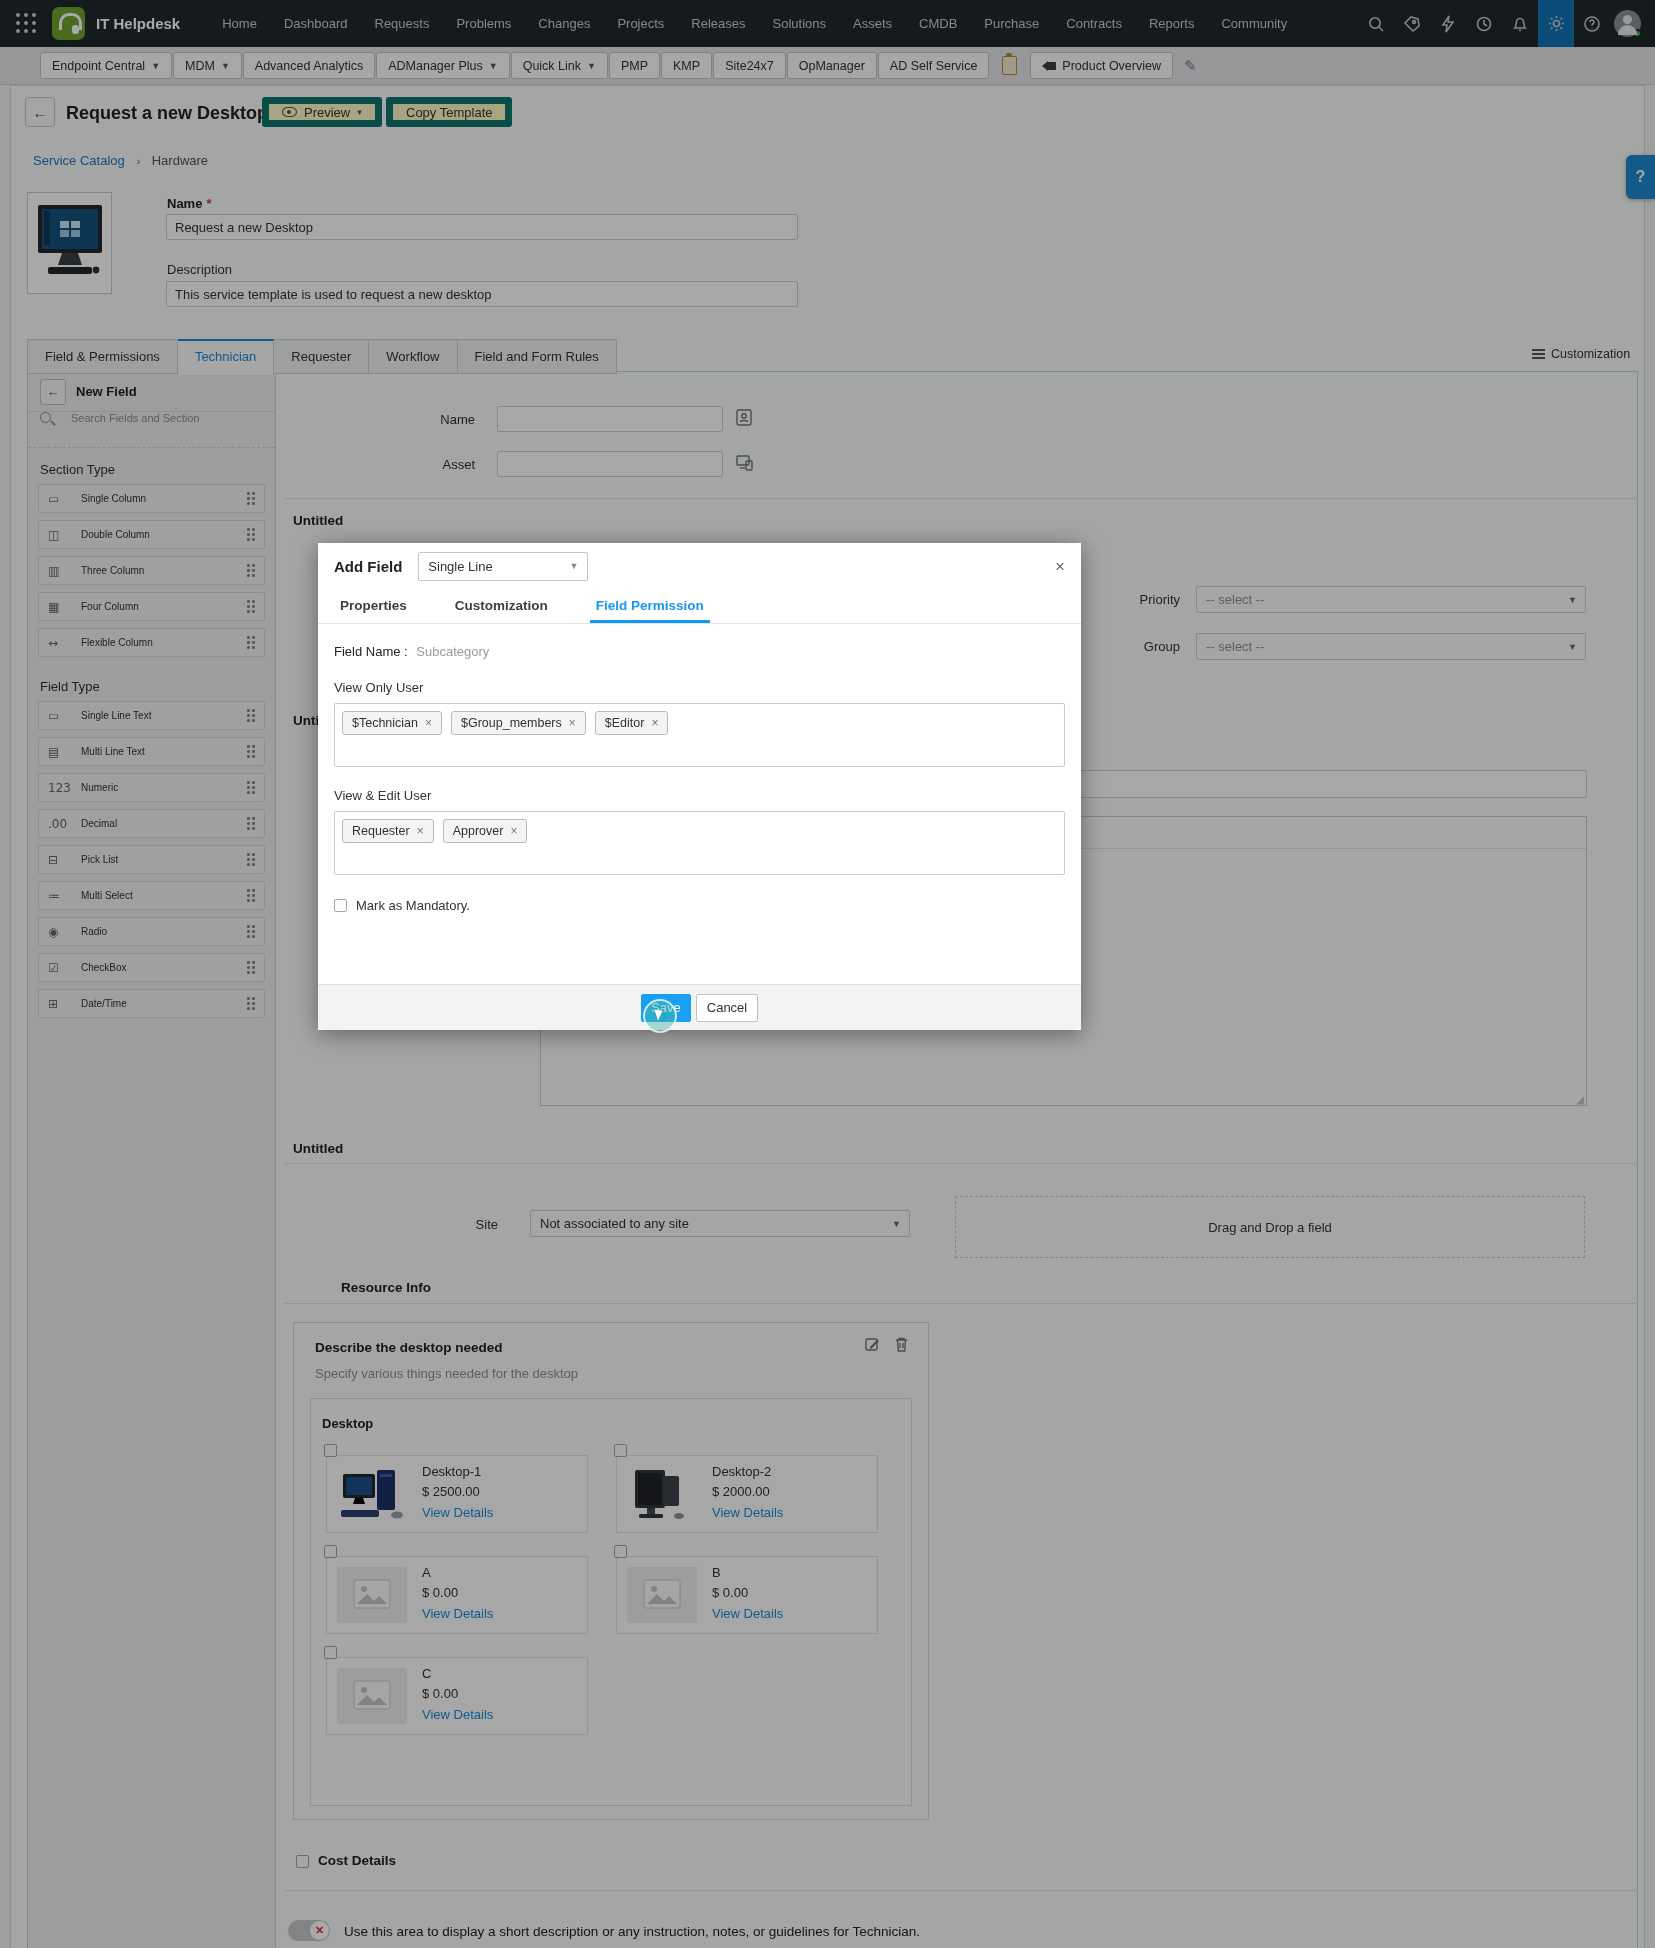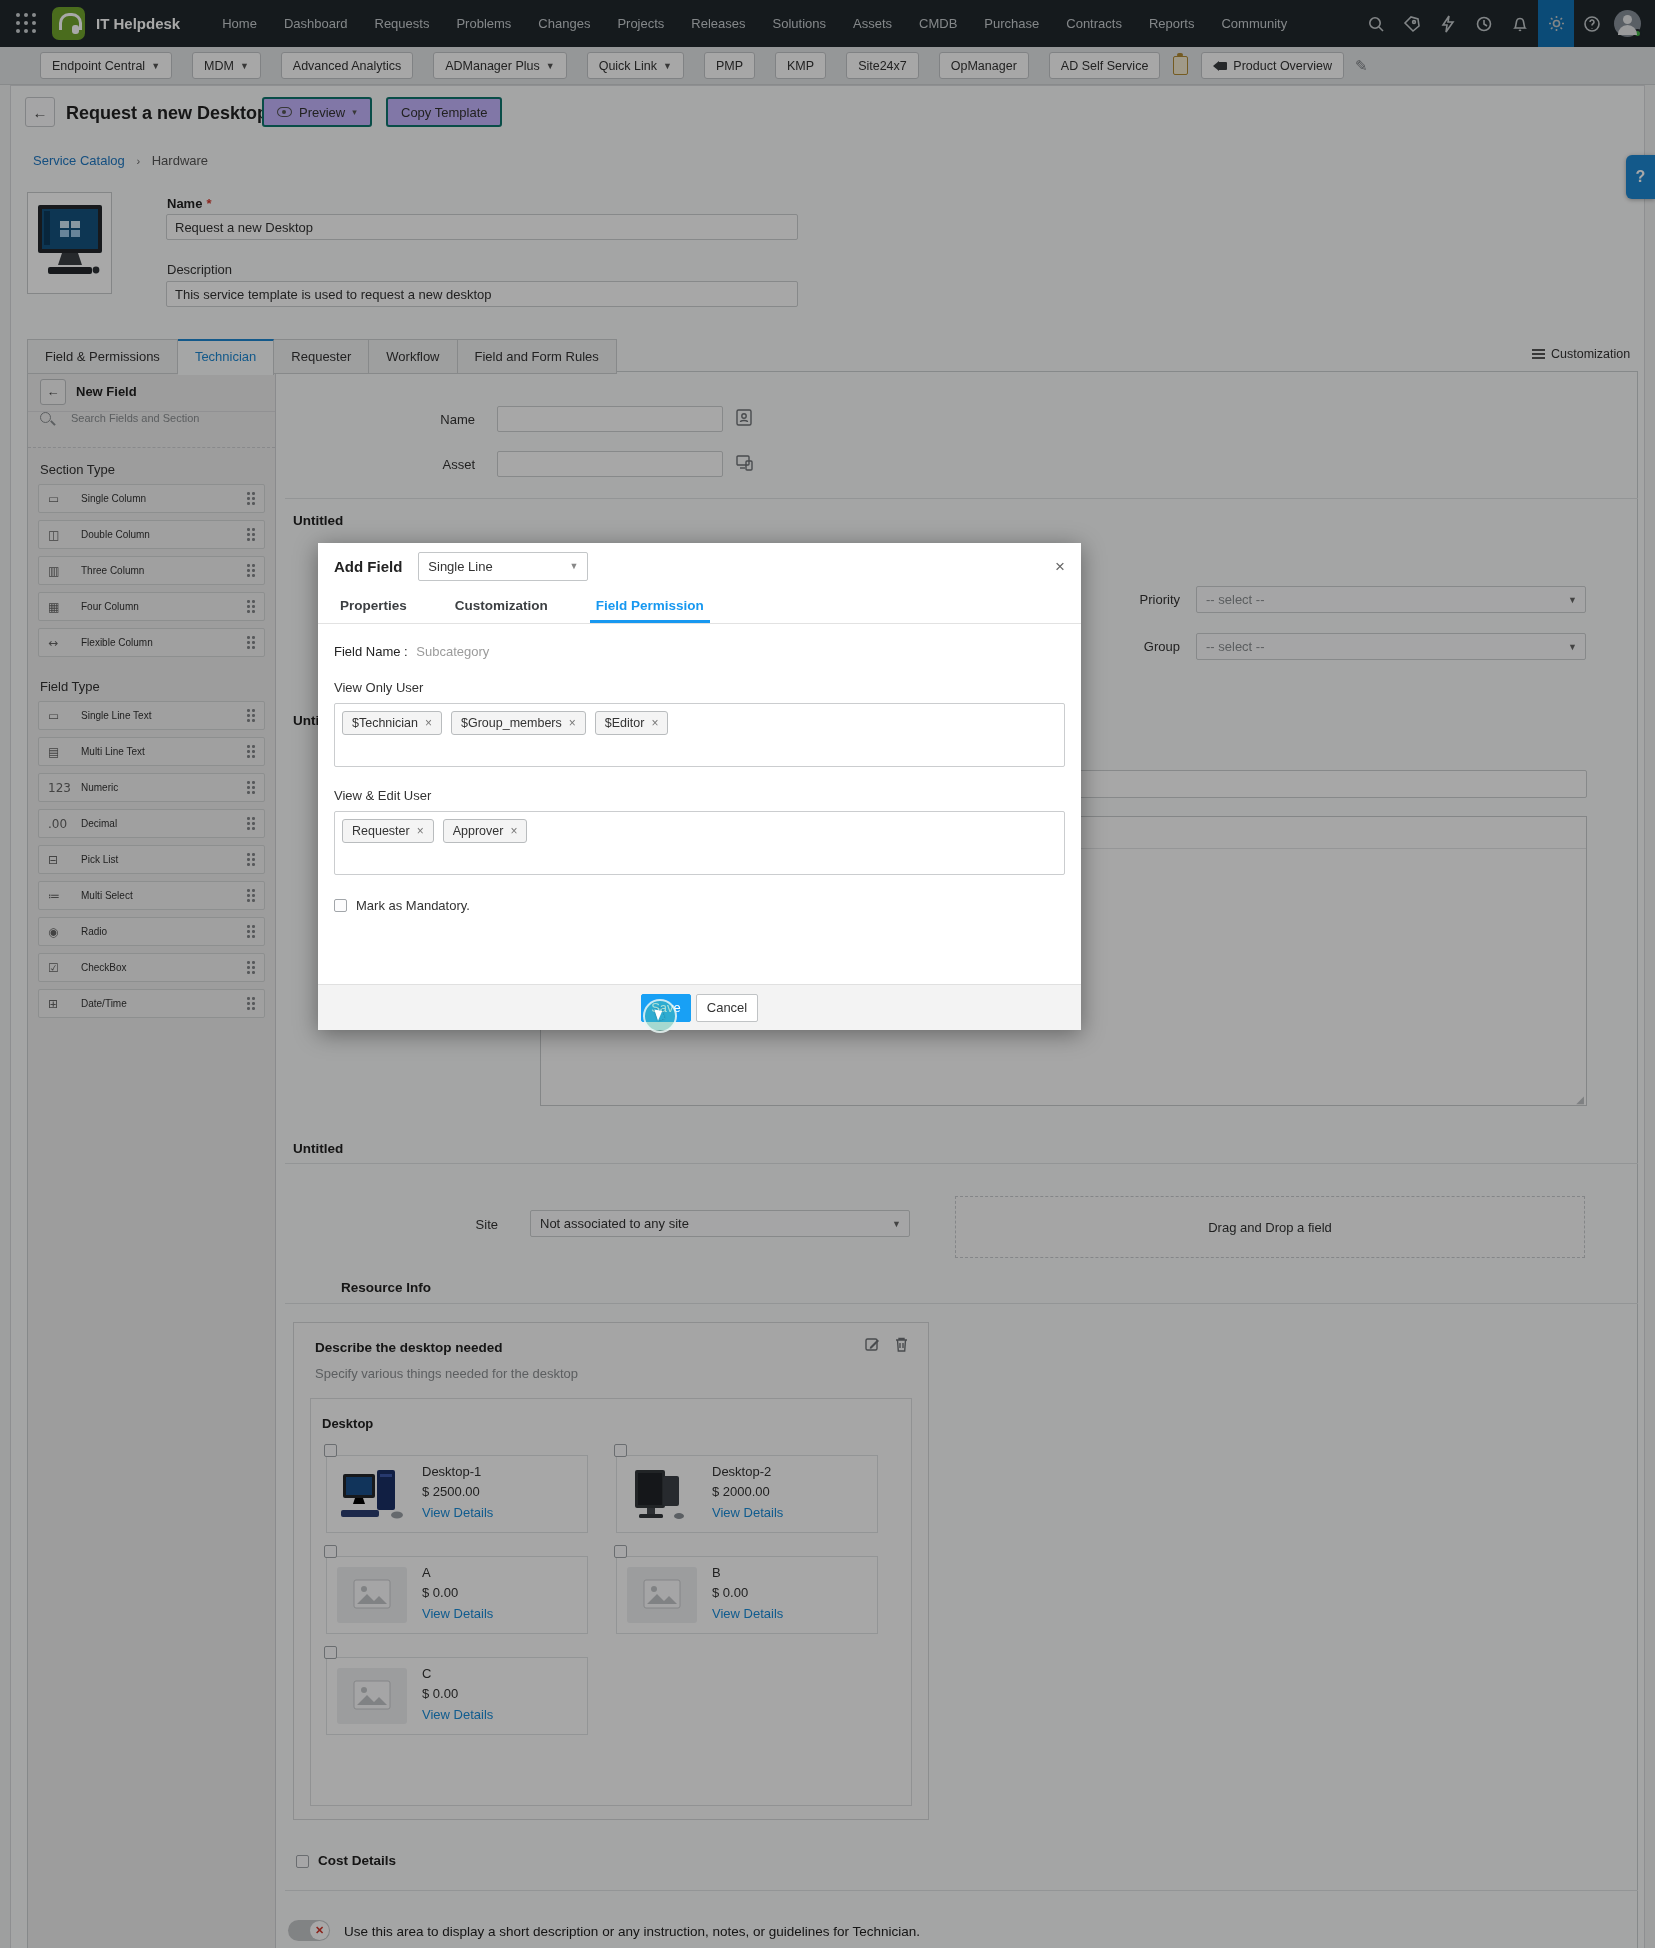--- a/index.html
+++ b/index.html
@@ -35,21 +35,21 @@
   .cam-ic{width:0;height:0;display:inline-block;position:relative;width:14px;height:10px;}
   .cam-ic::before{content:"";position:absolute;right:0;top:1px;width:9px;height:8px;background:#3a3d40;border-radius:1px;}
   .cam-ic::after{content:"";position:absolute;left:0;top:0;border-top:5px solid transparent;border-bottom:5px solid transparent;border-right:6px solid #3a3d40;}
   .pencil{color:#7b7f83;font-size:15px;margin-left:2px;cursor:pointer;}
 
   
   .panel{position:absolute;left:10px;right:10px;top:85px;bottom:0;background:#f9fafa;border:1px solid #d8dadc;border-bottom:none;}
 
   .back-sq{position:absolute;left:25px;top:97px;width:30px;height:30px;border:1px solid #c6c9cb;border-radius:3px;background:#fbfbfc;color:#444;font-size:15px;display:flex;align-items:center;justify-content:center;cursor:pointer;}
   .page-title{position:absolute;left:66px;top:103px;font-size:18px;font-weight:bold;color:#222;}
-  .btn{border:2px solid #0f766e;border-radius:3px;background:#c4b5fd;color:#333;font-size:13px;display:inline-flex;align-items:center;gap:7px;padding:0 13px;height:30px;cursor:pointer;}
+  .btn{border:7px solid #0f766e;border-radius:3px;background:#fef9c3;color:#333;font-size:13px;display:inline-flex;align-items:center;gap:7px;padding:0 13px;height:30px;cursor:pointer;}
   .preview-btn{position:absolute;left:262px;top:97px;}
   .copy-btn{position:absolute;left:386px;top:97px;}
   .eye{width:15px;height:10px;border:1.5px solid #555;border-radius:50%/70%;position:relative;}
   .eye::before{content:"";position:absolute;left:4px;top:2px;width:4px;height:4px;border-radius:50%;background:#555;}
 
   .crumb{position:absolute;left:33px;top:153px;font-size:13px;}
   .crumb a{color:#2079c3;text-decoration:none;cursor:pointer;}
   .crumb .sep{color:#666;margin:0 8px;font-size:11px;}
   .crumb .cur{color:#555;}
 
@@ -219,21 +219,21 @@
             <path d="M7 7 a2 2 0 1 1 3 1.7 c-.8.5-1 .9-1 1.8 M9 13 v.5"></path>
           </svg>
         </span>
       <span class="avatar">
           <span class="dot"></span>
         </span>
     </div>
   </div>
 
   <div class="qbar">
-    <span style="display:flex;gap:20px;">
+    <span style="display:flex;gap:1px;">
         <button class="qbtn">
           <span>Endpoint Central</span>
           <span class="caret">▼</span>
         </button>
         <button class="qbtn">
           <span>MDM</span>
           <span class="caret">▼</span>
         </button>
         <button class="qbtn">
           <span>Advanced Analytics</span>

